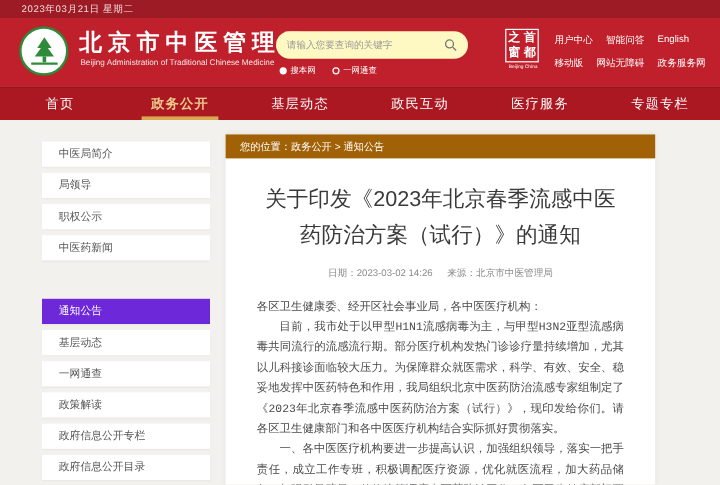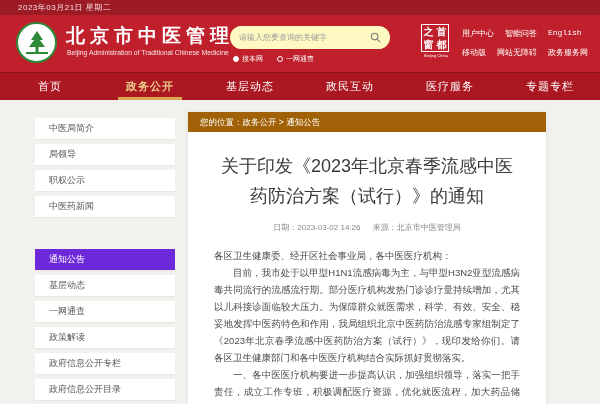--- a/index.html
+++ b/index.html
@@ -21,42 +21,42 @@
   .scope-row { position:absolute; left:233px; top:39px; display:flex; gap:14px; color:#fff; font-size:7px; align-items:center; }
   .scope-opt { display:flex; align-items:center; gap:3px; cursor:pointer; }
   .radio { width:6px; height:6px; border-radius:50%; border:1px solid #fff; display:inline-block; }
   .radio.sel { background:#fff; }
 
   .seal { position:absolute; left:421px; top:9px; width:30px; text-align:center; }
   .seal-box { width:28px; height:28px; border:1.5px solid #fff; display:grid; grid-template-columns:1fr 1fr; color:#fff; font-size:10px; line-height:13px; font-weight:bold; font-family:"Liberation Serif","DejaVu Serif",serif; }
   .seal-caption { font-size:4.5px; color:#fff; margin-top:1px; white-space:nowrap; transform:scale(.9); }
   .hdr-links { position:absolute; left:462px; top:13px; font-size:8px; color:#fff; }
   .hdr-links .row { display:flex; gap:11px; margin-bottom:8px; white-space:nowrap; }
-  .hdr-links a { color:#fff; text-decoration:none;font-family:Liberation Mono, monospace; }
+  .hdr-links a { color:#fff; text-decoration:none; }
 
   
   .nav { height:28px; background:#ab1822; border-top:1px solid #8e131c; display:flex; }
   .nav-tab { flex:1; display:flex; align-items:center; justify-content:center; color:#fff; font-size:11px; cursor:pointer; position:relative; letter-spacing:1px; }
   .nav-tab.active { color:#ecc98c; font-weight:bold; }
   .nav-tab.active::after { content:""; position:absolute; left:18%; right:18%; bottom:0; height:3px; background:#d8a74f; }
 
   
   .content { position:absolute; top:100px; left:0; right:0; bottom:0; display:flex; padding:12px 0 0 35px; }
   .sidebar { width:140px; flex:none; margin-top:6px; }
   .side-item { background:#fff; height:21px; line-height:21px; padding-left:14px; font-size:9px; color:#555; margin-bottom:5px; cursor:pointer; box-shadow:0 1px 1px rgba(0,0,0,.04); white-space:nowrap; }
   .side-item.active { background:#6d28d9; color:#fff;margin-top:32px; }
 
   .main { margin-left:13px; width:358px; background:#fff; box-shadow:0 0 5px rgba(0,0,0,.07); }
   .breadcrumb { background:#a16207; color:#fff; font-size:8.5px; height:20px; line-height:20px; padding:0 12px; }
   .article { padding:20px 26px 0; }
   .article-title { text-align:center; font-size:18px; font-weight:normal; color:#3a3a3a; line-height:1.65; }
   .article-meta { text-align:center; font-size:8px; color:#888; margin-top:11px; }
   .article-meta span { margin:0 5px; }
   .article-body { margin-top:15px; font-size:9.5px; color:#4a4a4a; line-height:1.78; text-align:justify; }
-  .article-body p { margin:0; }
+  .article-body p { margin:0;font-family:Liberation Mono, monospace; }
   .article-body p.indent { text-indent:2em; }
 </style>
 </head>
 <body>
 
 <div class="utility">
   <span>2023年03月21日 星期二</span>
 </div>
 
 <div class="header">

